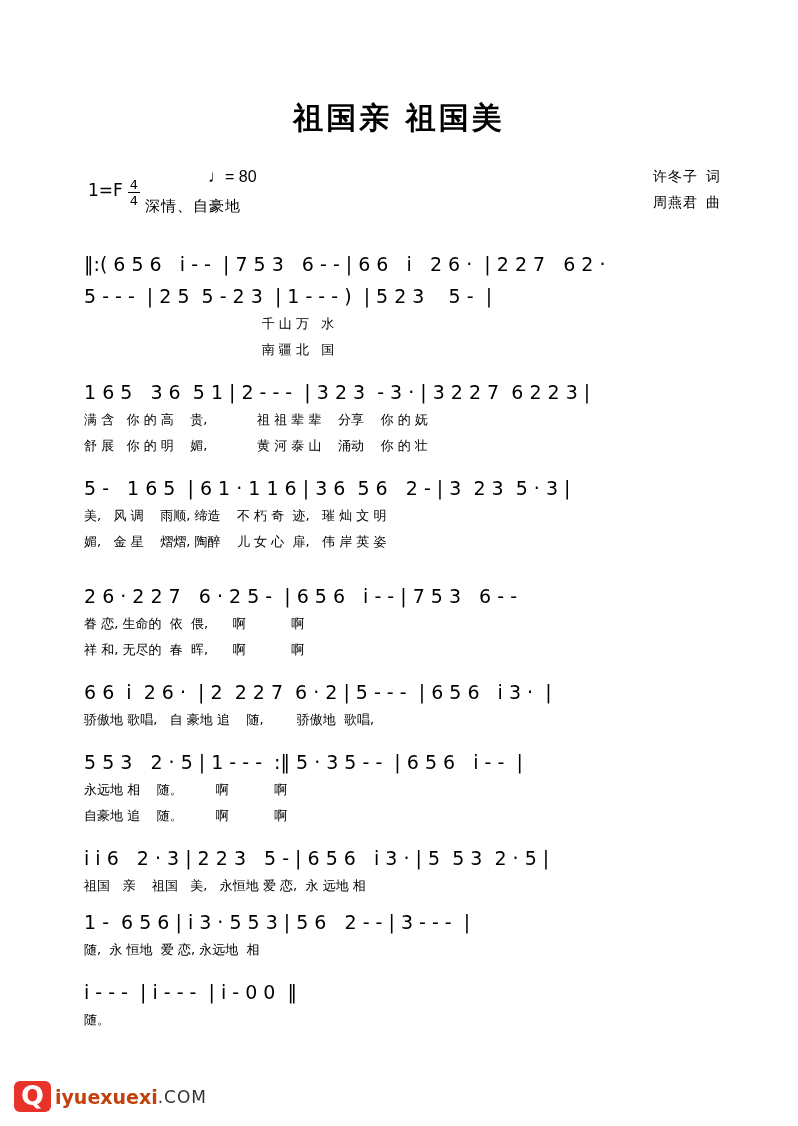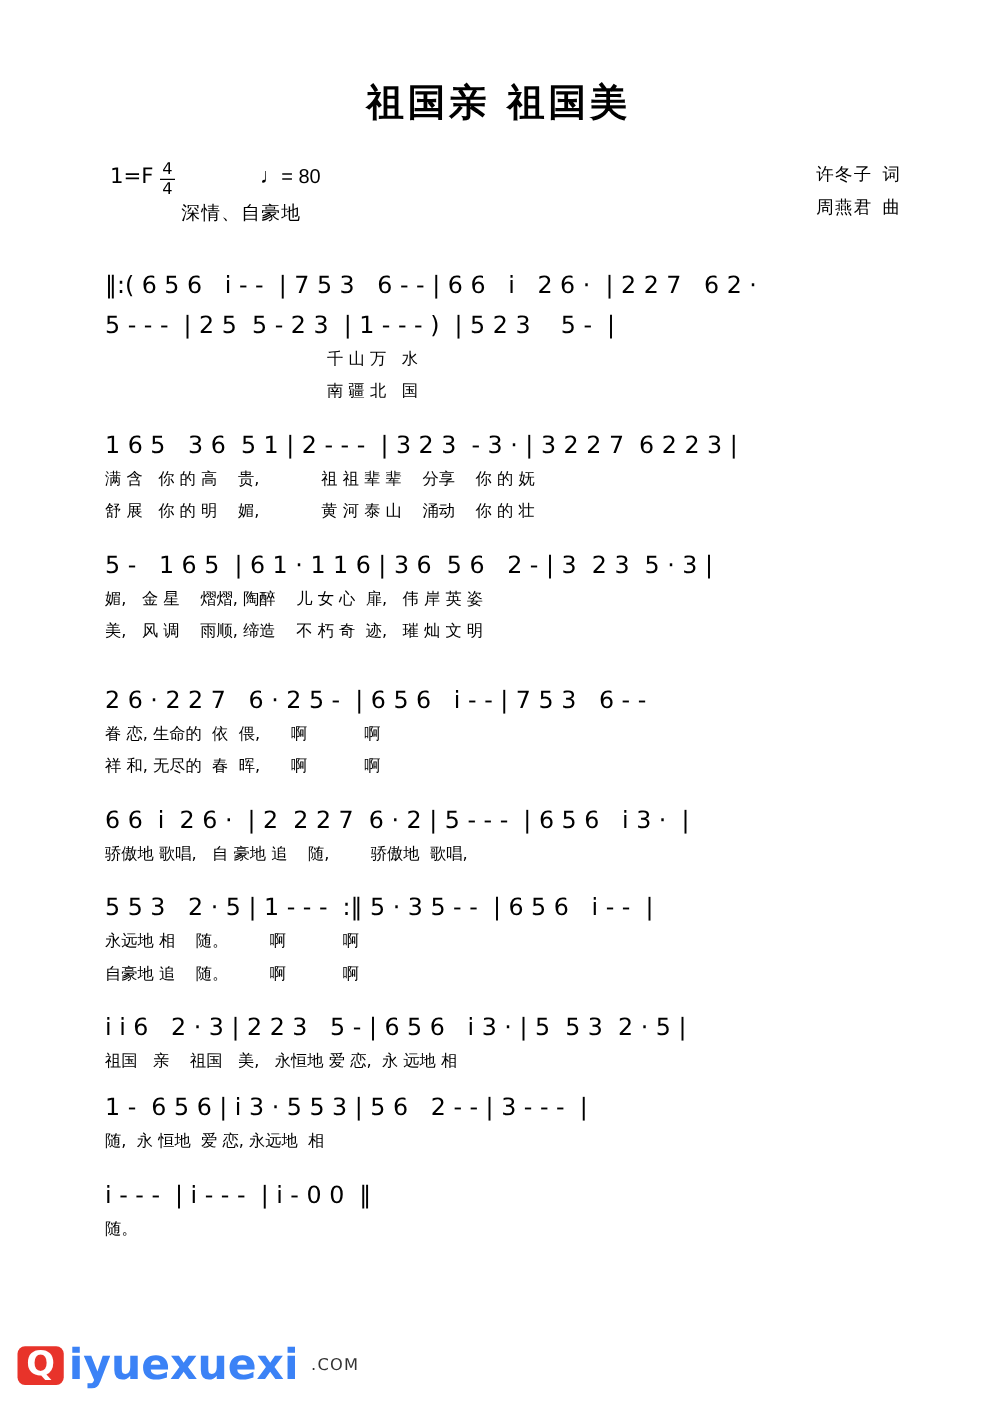--- a/index.html
+++ b/index.html
@@ -19,31 +19,31 @@
     position: relative;
     width: 798px;
     height: 1126px;
   }
   .title {
     text-align: center;
     font-family: "DejaVu Sans", sans-serif;
     font-weight: bold;
     font-size: 30px;
     letter-spacing: 3px;
-    padding-top: 62px;
+    padding-top: 98px;
   }
   .header-row {
     position: relative;
     margin-top: 28px;
     height: 62px;
   }
   .key-sig {
     position: absolute;
     left: 88px;
-    top: 0px;
+    top: 13px;
     font-family: "DejaVu Sans", sans-serif;
     font-size: 17px;
     display: flex;
     align-items: flex-start;
   }
   .frac {
     display: inline-block;
     vertical-align: middle;
     text-align: center;
     line-height: 1;
@@ -131,30 +131,29 @@
   .wm-badge {
     background: #e8332a;
     color: #fff;
     font-size: 27px;
     font-weight: bold;
     padding: 1px 7px 3px 7px;
     border-radius: 6px;
     line-height: 1;
   }
   .wm-text {
-    color: #3b82f6;
-    font-size: 34px;
+    color: #c2410c;
+    font-size: 19px;
     font-weight: bold;
     margin-left: 4px;
     letter-spacing: 0px;
   }
   .wm-suffix {
     color: #333;
-    font-size: 13px;
-    margin-left: 10px;
+    font-size: 17px;
     letter-spacing: 1px;
   }
 </style>
 </head>
 <body>
 
 <div class="page">
 
   <div class="title">祖国亲 祖国美</div>
 
@@ -197,22 +196,22 @@
     <div class="system">
       <div class="notes">1 6 5   3 6  5 1 | 2 - - -  | 3 2 3  - 3 · | 3 2 2 7  6 2 2 3 |</div>
       <div class="lyric">满 含   你 的 高    贵,            祖 祖 辈 辈    分享    你 的 妩</div>
       <div class="lyric">舒 展   你 的 明    媚,            黄 河 泰 山    涌动    你 的 壮</div>
     </div>
 
     <div class="gap"></div>
 
     <div class="system">
       <div class="notes">5 -   1 6 5  | 6 1 · 1 1 6 | 3 6  5 6   2 - | 3  2 3  5 · 3 |</div>
+      <div class="lyric">美,   风 调    雨顺, 缔造    不 朽 奇  迹,   璀 灿 文 明</div>
       <div class="lyric">媚,   金 星    熠熠, 陶醉    儿 女 心  扉,   伟 岸 英 姿</div>
-      <div class="lyric">美,   风 调    雨顺, 缔造    不 朽 奇  迹,   璀 灿 文 明</div>
     </div>
 
     <div class="gap"></div>
 
 
     <div class="gap"></div>
 
     <div class="system">
       <div class="notes">2 6 · 2 2 7   6 · 2 5 -  | 6 5 6   i - - | 7 5 3   6 - -</div>
       <div class="lyric">眷 恋, 生命的  依  偎,      啊           啊</div>

